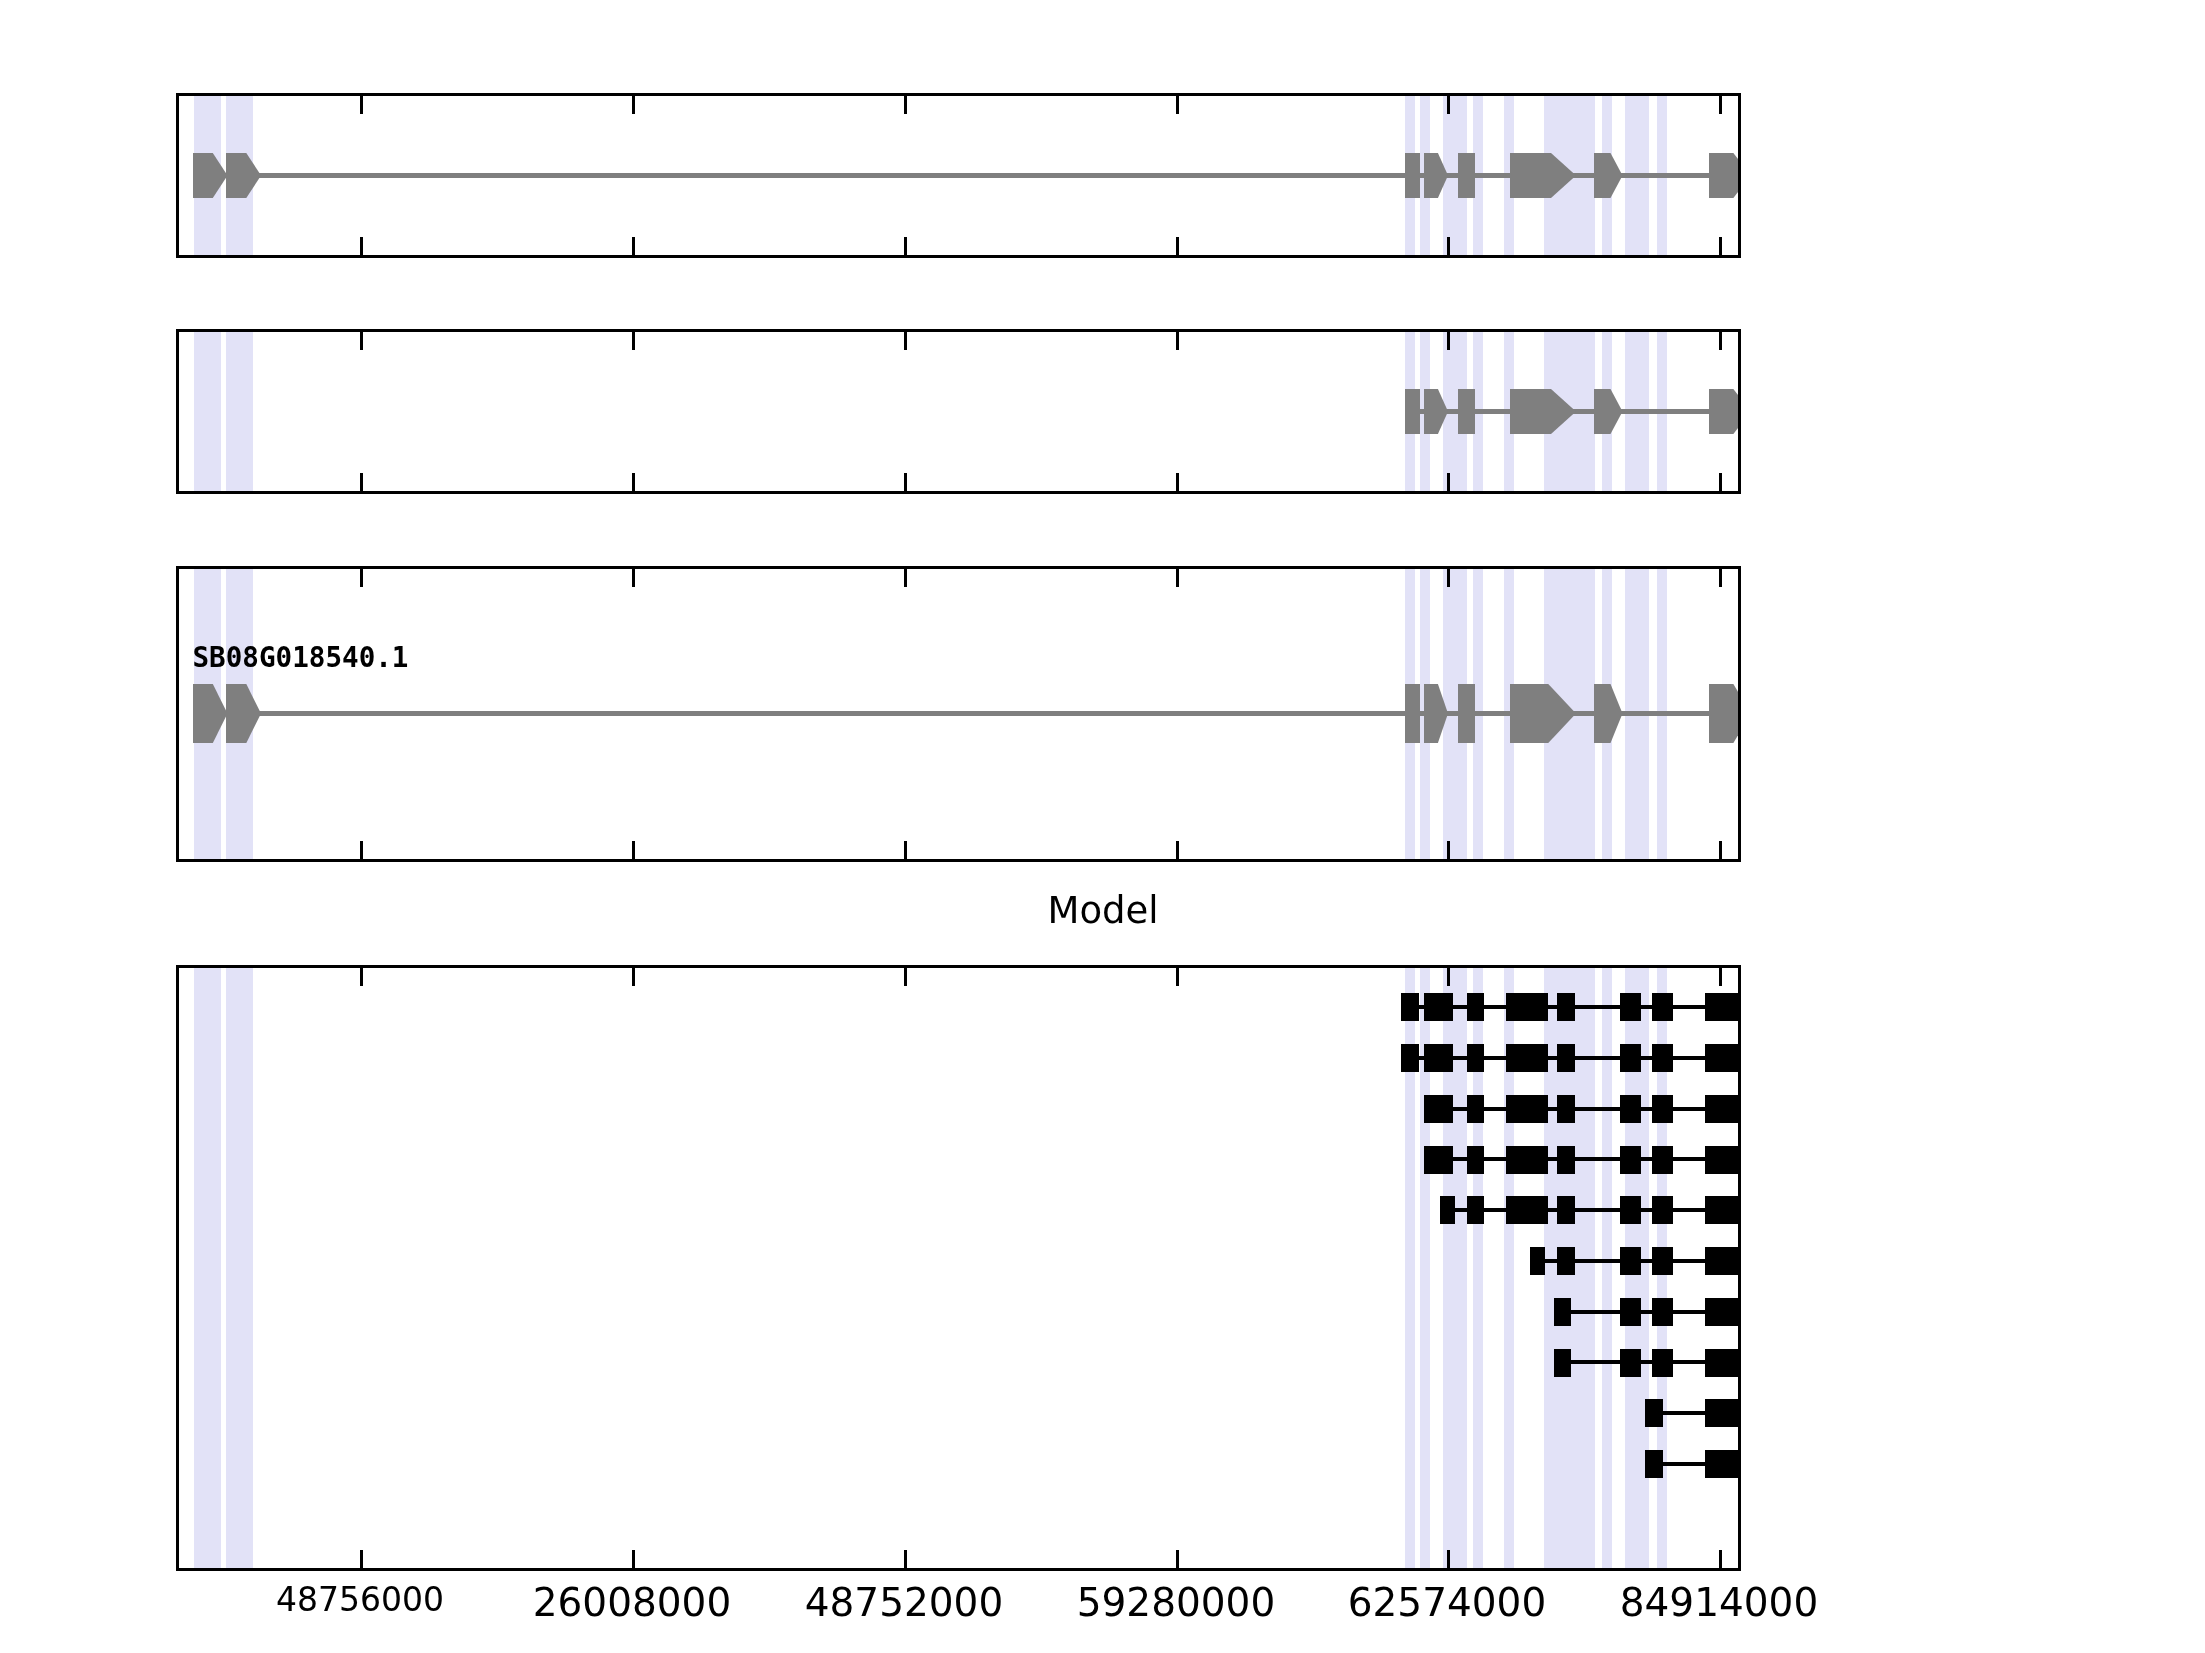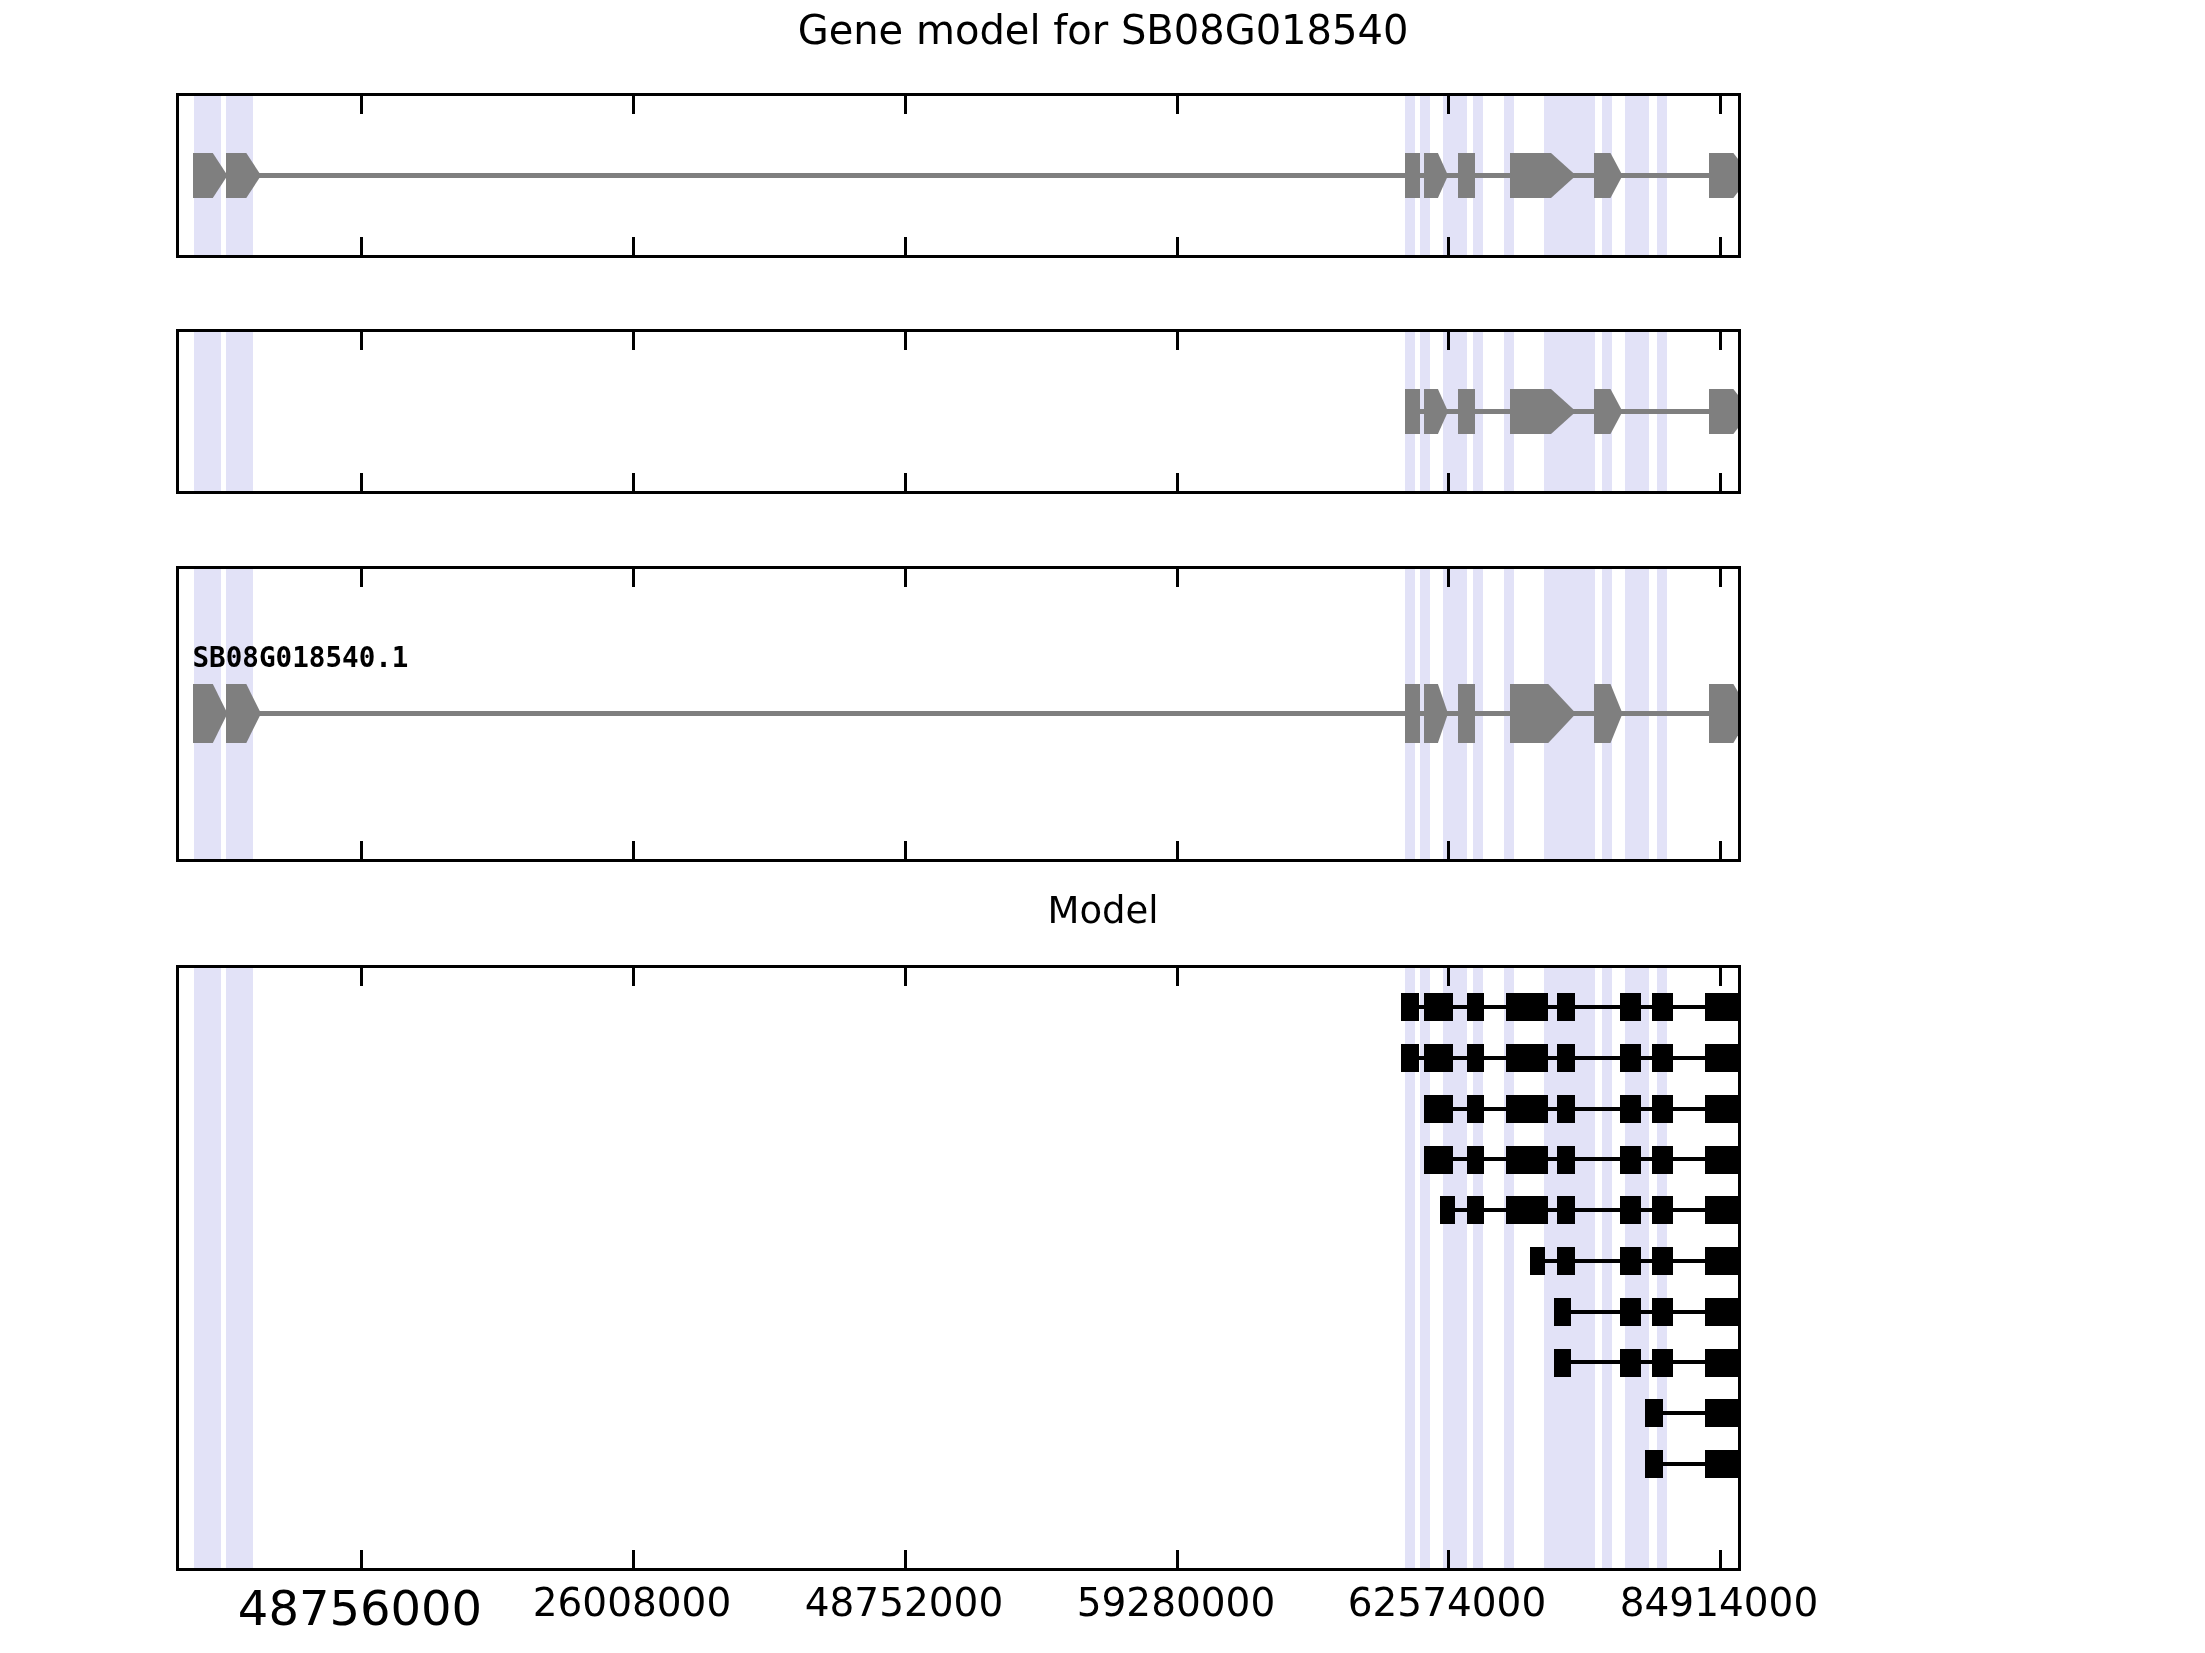--- a/index.html
+++ b/index.html
@@ -64,21 +64,20 @@
     position:absolute;text-align:center;color:#000000;white-space:nowrap;
     font-family:"DejaVu Sans","Liberation Sans",sans-serif;
     transform:translateX(-50%);
   }
 </style>
 </head>
 <body>
 
 <div class="figure">
 
-  <div class="panel-title" id="t0" style="top:6.9px;font-size:40px;">Gene model for SB08G018540</div>
   <div class="panel-title" id="t1" style="top:124px;font-size:37px;">PacBio Model</div>
   <div class="panel-title" id="t2" style="top:362px;font-size:37px;">Isoforms</div>
   <div class="panel-title" id="t3" style="top:889px;font-size:37px;">Model</div>
 
   <div class="panel" id="p-gene" style="top:93px;height:165px;">
       <div class="plotarea" id="a-gene">
         <div class="band" style="left: 15px; width: 27px; background: rgb(226, 226, 247);"></div>
         <div class="band" style="left: 47px; width: 27px; background: rgb(226, 226, 247);"></div>
         <div class="band" style="left: 1226px; width: 9.8px; background: rgb(226, 226, 247);"></div>
         <div class="band" style="left: 1241px; width: 9.8px; background: rgb(226, 226, 247);"></div>
@@ -300,21 +299,21 @@
         <div class="read-block" style="left: 1466px; width: 18px; top: 431px; height: 27.6px; background: rgb(0, 0, 0);"></div>
         <div class="read-block" style="left: 1526px; width: 305px; top: 431px; height: 27.6px; background: rgb(0, 0, 0);"></div>
         <div class="read-line" style="left: 1472px; width: 360px; top: 494px; background: rgb(0, 0, 0);"></div>
         <div class="read-block" style="left: 1466px; width: 18px; top: 482px; height: 27.6px; background: rgb(0, 0, 0);"></div>
         <div class="read-block" style="left: 1526px; width: 305px; top: 482px; height: 27.6px; background: rgb(0, 0, 0);"></div>
         <div class="read-block" style="left: 1682px; width: 57px; top: 533px; height: 27.6px; background: rgb(0, 0, 0);"></div>
       </div>
     </div>
 
   <div id="xlabels">
-      <div class="xticklabel" style="left: 360px; top: 1580px; font-size: 48px;">48756000</div>
+      <div class="xticklabel" style="left: 360px; top: 1580px; font-size: 33px;">48756000</div>
       <div class="xticklabel" style="left: 632px; top: 1580px; font-size: 39px;">26008000</div>
       <div class="xticklabel" style="left: 904px; top: 1580px; font-size: 39px; text-align: right;">48752000</div>
       <div class="xticklabel" style="left: 1176px; top: 1580px; font-size: 39px;">59280000</div>
       <div class="xticklabel" style="left: 1447px; top: 1580px; font-size: 39px;">62574000</div>
       <div class="xticklabel" style="left: 1719px; top: 1580px; font-size: 39px;">84914000</div>
     </div>
 </div>
 
 
 </body></html>

